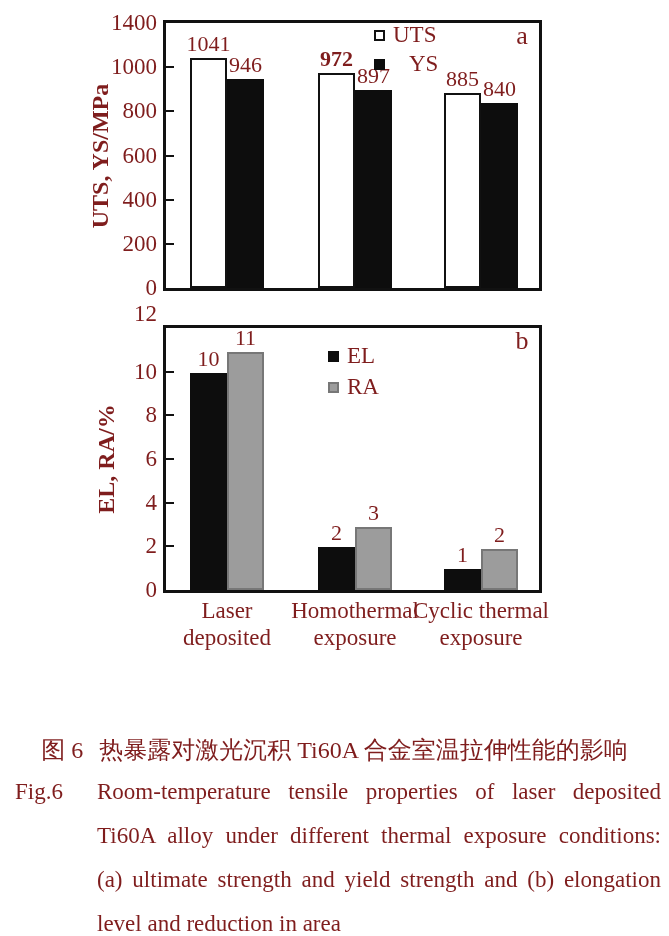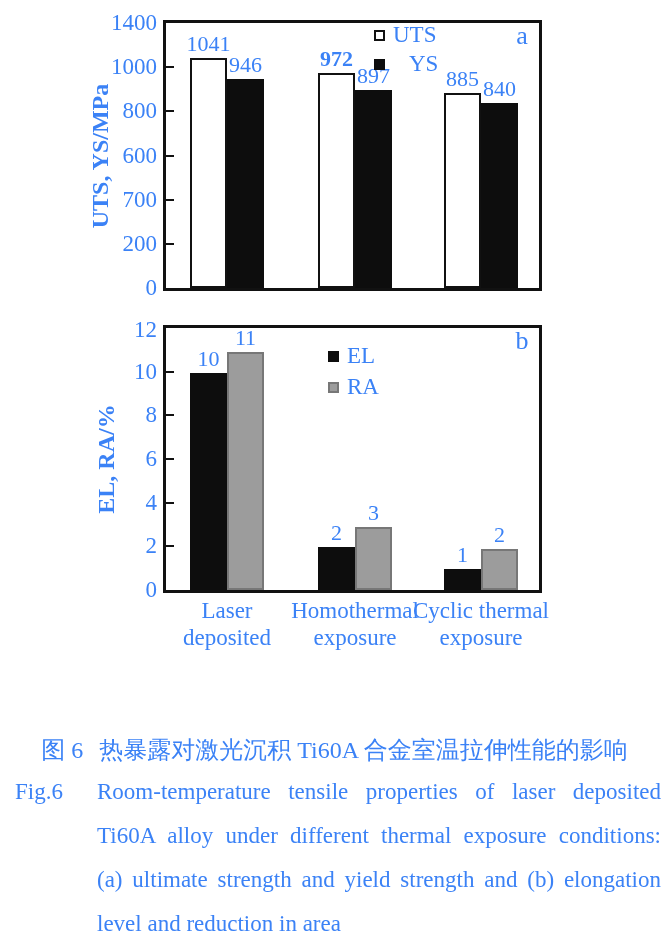--- a/index.html
+++ b/index.html
@@ -1,17 +1,17 @@
 <!DOCTYPE html>
 <html><head>
 <meta charset="utf-8">
 <style>
   html,body{margin:0;padding:0;background:#fff;}
   #screen{position:relative;width:669px;height:936px;background:#ffffff;overflow:hidden;
-    font-family:"Liberation Serif","DejaVu Serif",serif;color:#3b82f6;}
+    font-family:"Liberation Serif","DejaVu Serif",serif;color:#7f1d1d;}
   .plot{position:absolute;border:3px solid #111;box-sizing:border-box;background:#fff;}
   .bar{position:absolute;bottom:0;box-sizing:border-box;}
   .vlabel{position:absolute;width:70px;text-align:center;font-size:22px;line-height:24px;height:24px;}
   .ytick-label{position:absolute;width:64px;text-align:right;font-size:23px;height:28px;line-height:28px;}
   .ytick-mark{position:absolute;left:0;width:8px;height:2px;background:#111;}
   .legend-swatch{position:absolute;box-sizing:border-box;}
   .legend-text{position:absolute;font-size:23px;height:28px;line-height:28px;}
   .panel-letter{position:absolute;right:2px;top:-4px;width:30px;height:34px;line-height:34px;
     text-align:center;font-size:26px;}
   .y-title{position:absolute;width:340px;height:34px;line-height:34px;text-align:center;
@@ -49,21 +49,21 @@
         <div class="bar" style="left: 315px; width: 37px; height: 185.5px; background: rgb(13, 13, 13);"></div>
         <div class="vlabel" style="left: 298.5px; bottom: 187.5px;">840</div>
         <div class="legend-swatch" style="left: 208px; top: 7px; width: 11px; height: 11px; background: rgb(255, 255, 255); border: 2px solid rgb(17, 17, 17);"></div>
         <div class="legend-text" style="left: 227px; top: -2px;">UTS</div>
         <div class="legend-swatch" style="left: 208px; top: 36px; width: 11px; height: 11px; background: rgb(13, 13, 13);"></div>
         <div class="legend-text" style="left: 227px; top: 27px; margin-left: 16px;">YS</div>
         <div class="panel-letter">a</div>
       </div>
       <div class="ytick-label" style="left: 93px; top: 274px;">0</div>
       <div class="ytick-label" style="left: 93px; top: 229.833px;">200</div>
-      <div class="ytick-label" style="left: 93px; top: 185.667px;">700</div>
+      <div class="ytick-label" style="left: 93px; top: 185.667px;">400</div>
       <div class="ytick-label" style="left: 93px; top: 141.5px;">600</div>
       <div class="ytick-label" style="left: 93px; top: 97.3333px;">800</div>
       <div class="ytick-label" style="left: 93px; top: 53.1667px; text-align: right;">1000</div>
       <div class="ytick-label" style="left: 93px; top: 9px;">1400</div>
       <div class="y-title" style="left: 100px; top: 156px;">UTS, YS/MPa</div>
       <div class="plot" style="left: 163px; top: 325px; width: 379px; height: 268px;">
         <div class="ytick-mark" style="top: 217.333px;"></div>
         <div class="ytick-mark" style="top: 173.667px;"></div>
         <div class="ytick-mark" style="top: 130px;"></div>
         <div class="ytick-mark" style="top: 86.3333px;"></div>
@@ -85,21 +85,21 @@
         <div class="legend-swatch" style="left: 162px; top: 54px; width: 11px; height: 11px; background: rgb(156, 156, 156); border: 2px solid rgb(119, 119, 119);"></div>
         <div class="legend-text" style="left: 181px; top: 45px;">RA</div>
         <div class="panel-letter">b</div>
       </div>
       <div class="ytick-label" style="left: 93px; top: 576px;">0</div>
       <div class="ytick-label" style="left: 93px; top: 532.333px;">2</div>
       <div class="ytick-label" style="left: 93px; top: 488.667px;">4</div>
       <div class="ytick-label" style="left: 93px; top: 445px;">6</div>
       <div class="ytick-label" style="left: 93px; top: 401.333px;">8</div>
       <div class="ytick-label" style="left: 93px; top: 357.667px;">10</div>
-      <div class="ytick-label" style="left: 93px; top: 316px; font-family: Liberation Serif, serif;">12</div>
+      <div class="ytick-label" style="left: 93px; top: 300px; font-family: Liberation Serif, serif;">12</div>
       <div class="y-title" style="left: 106px; top: 459px;">EL, RA/%</div>
       <div class="cat-label" style="left: 132px; top: 597px;">
         <div>Laser</div>
         <div>deposited</div>
       </div>
       <div class="cat-label" style="left: 260px; top: 597px;">
         <div>Homothermal</div>
         <div>exposure</div>
       </div>
       <div class="cat-label" style="left: 386px; top: 597px;">

